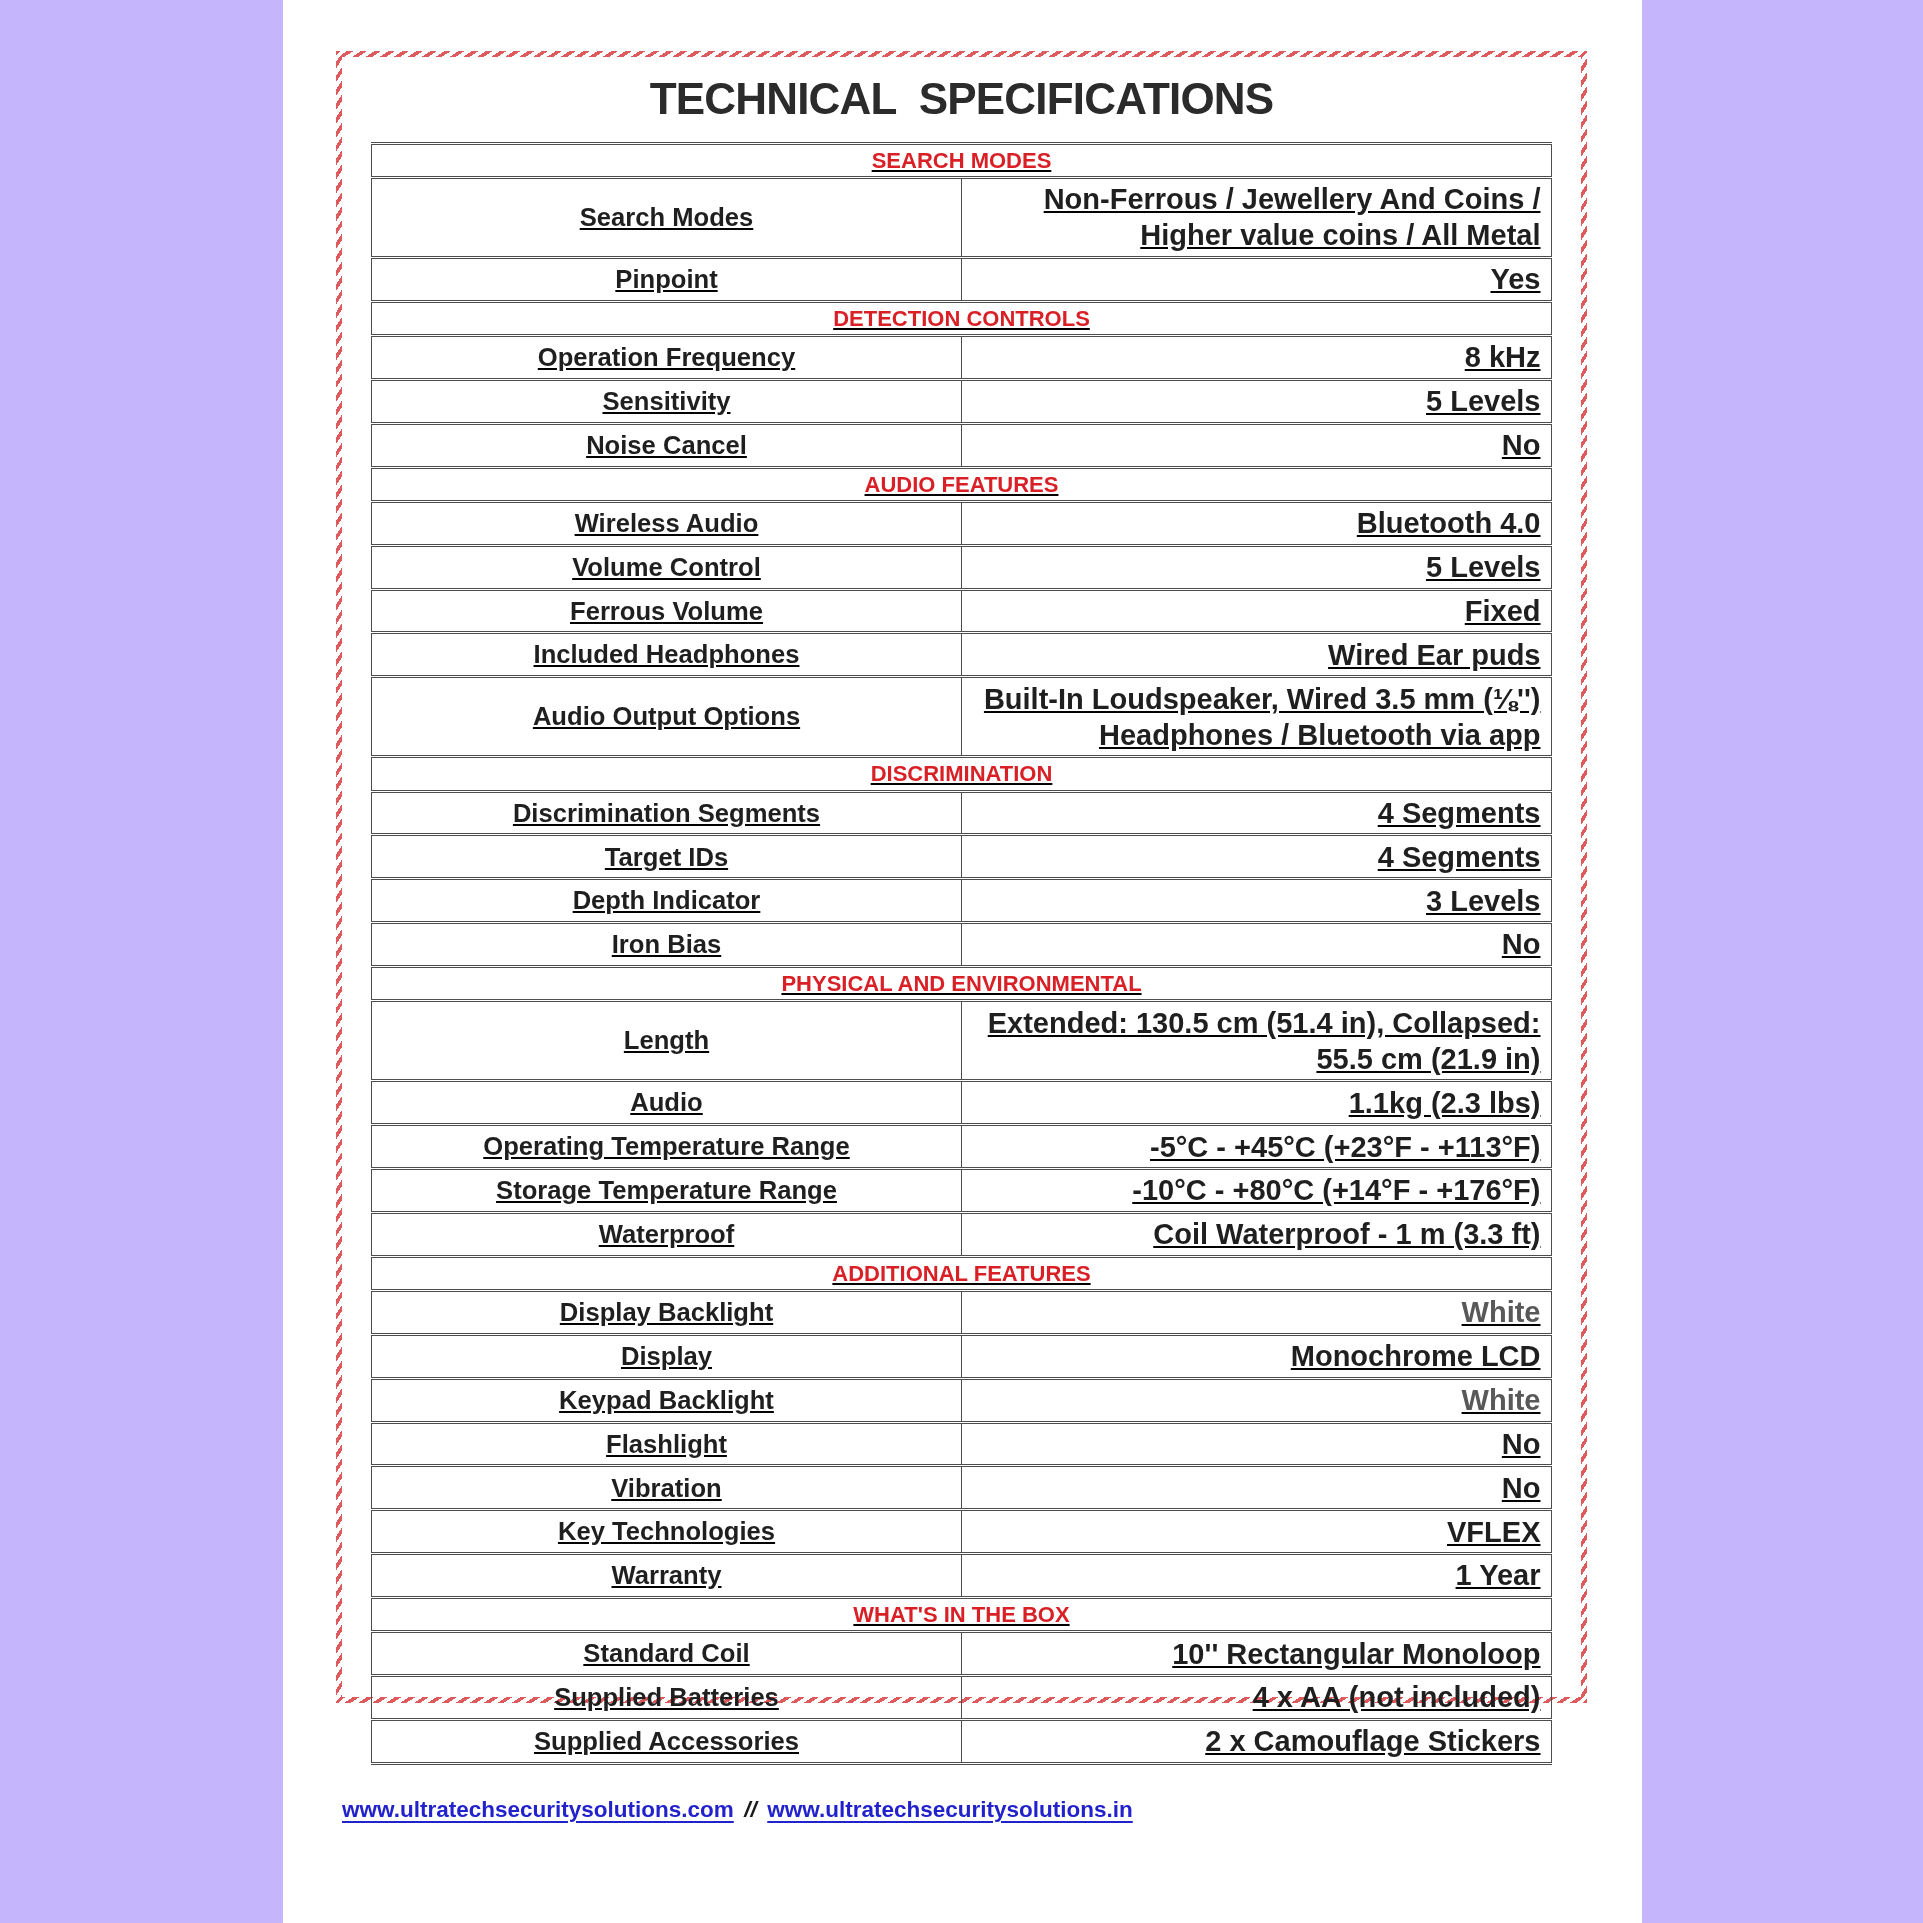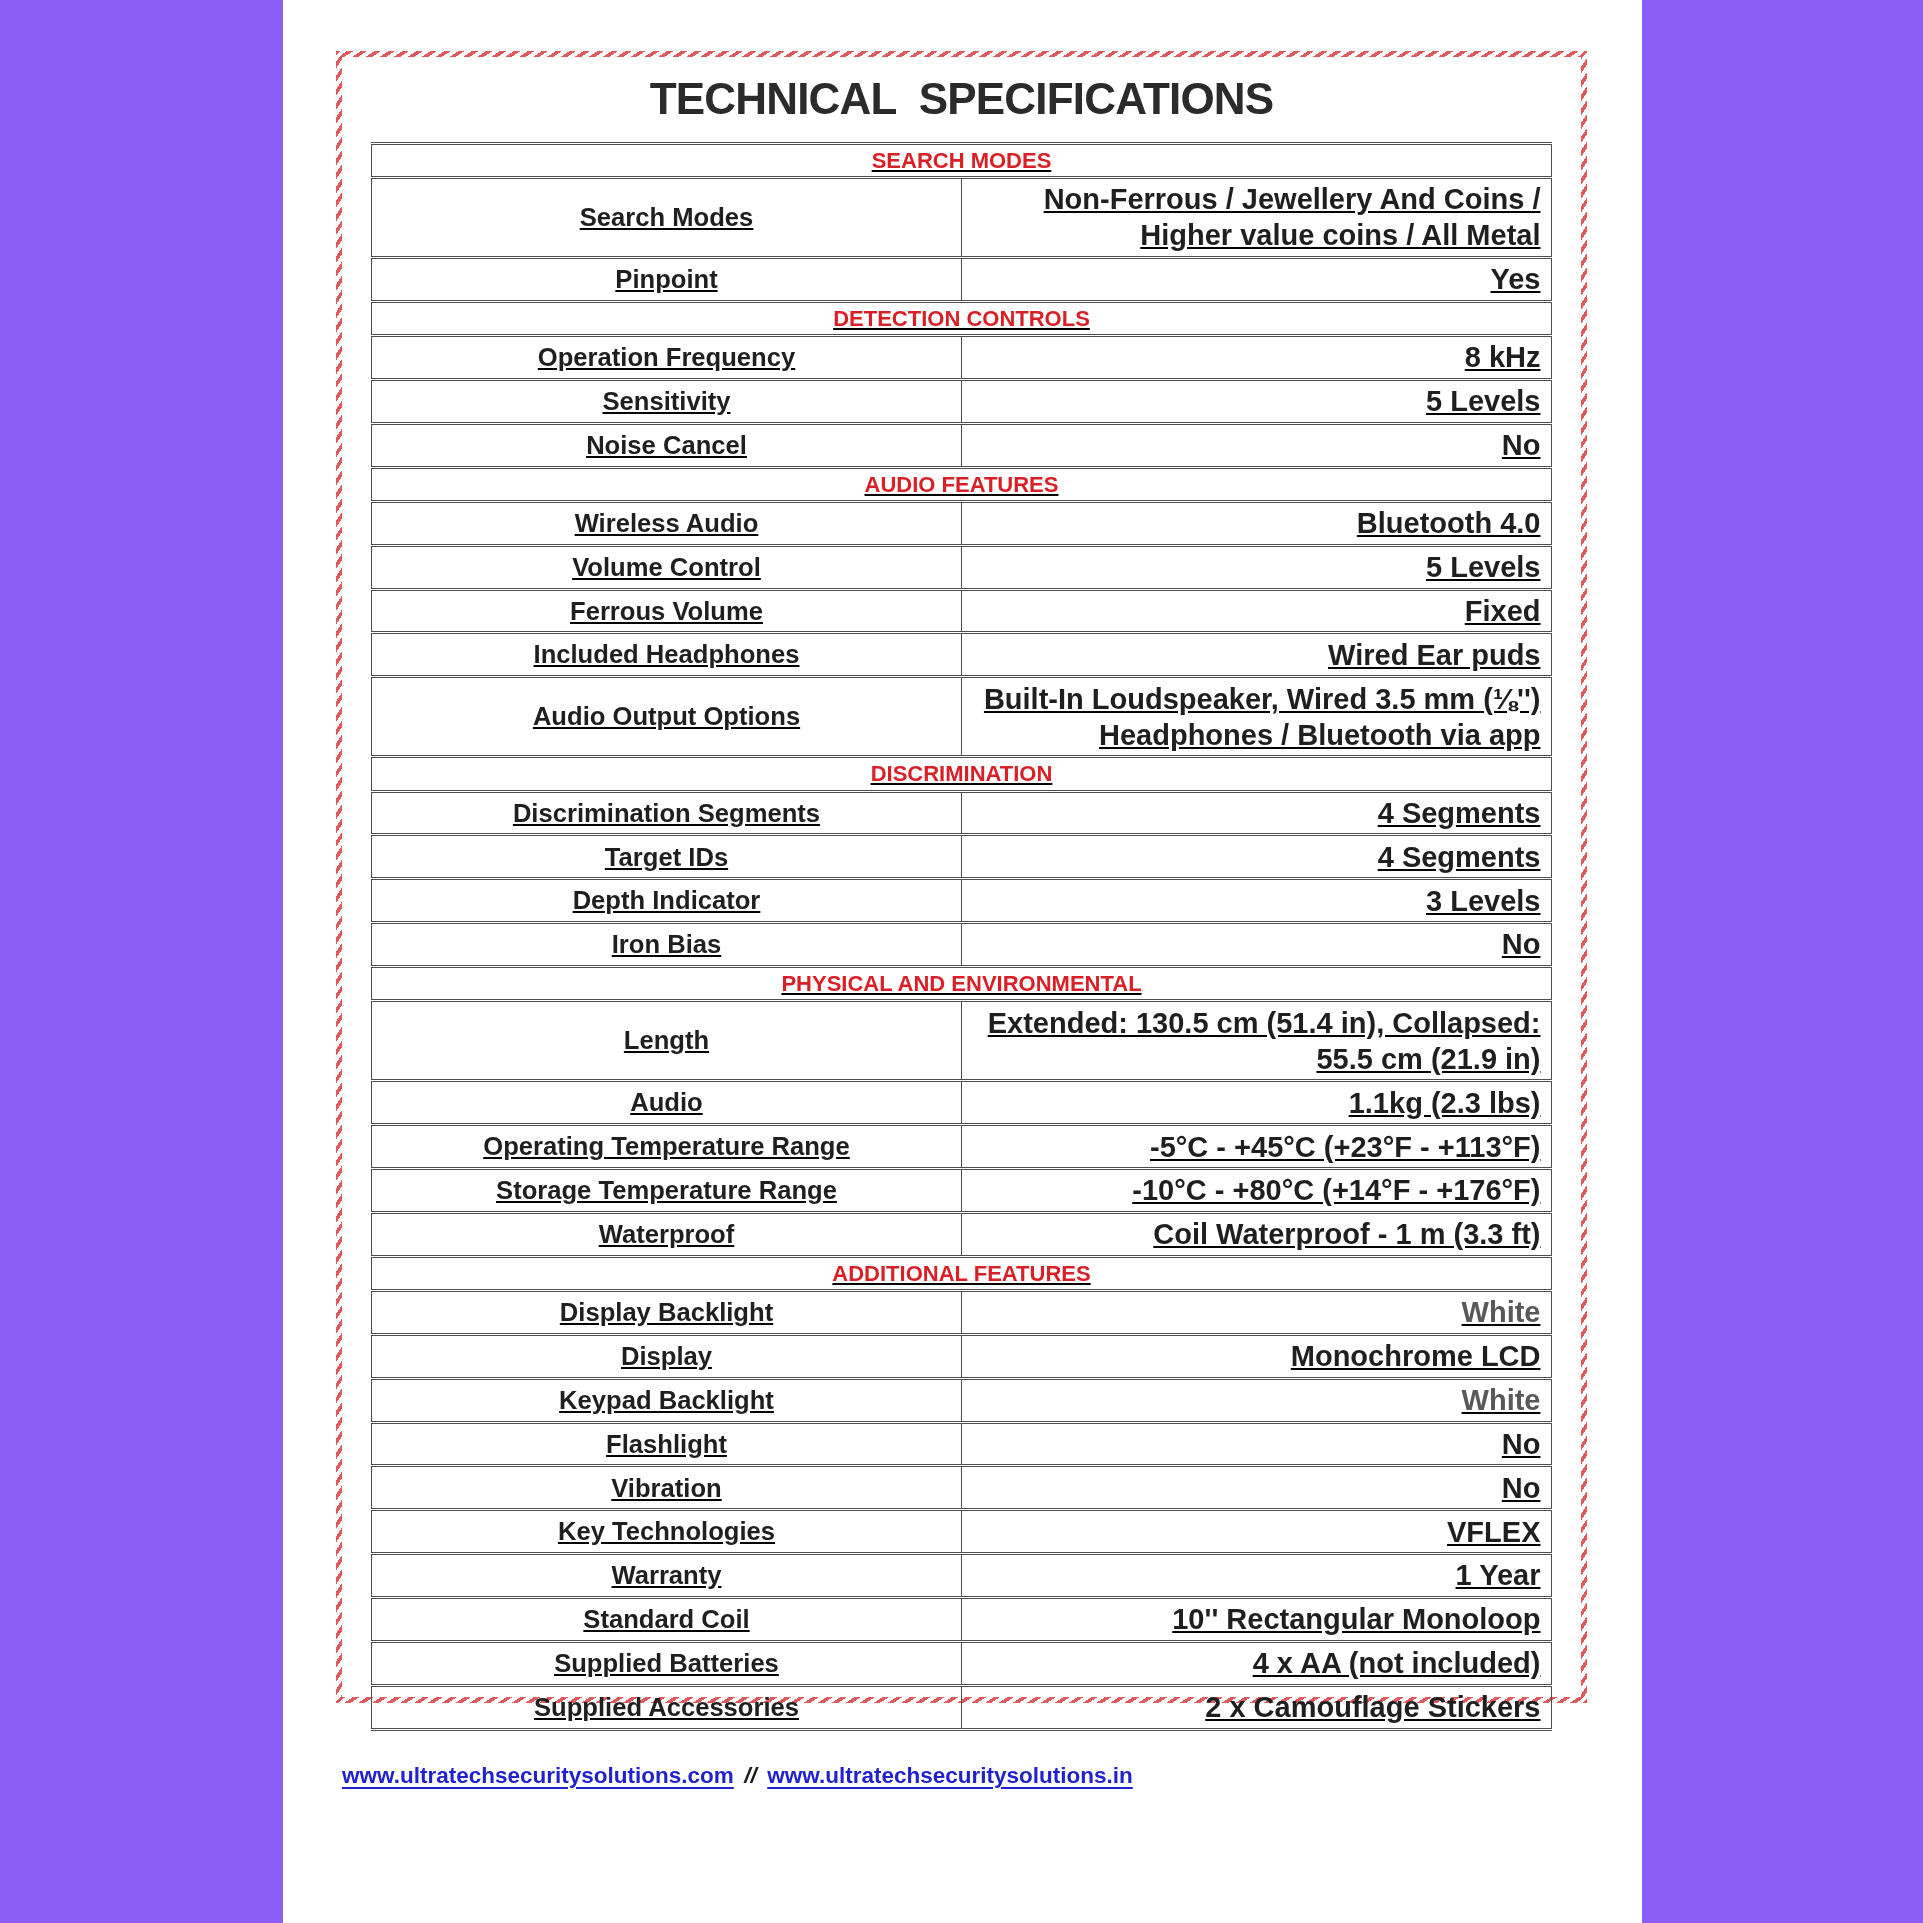--- a/index.html
+++ b/index.html
@@ -8,21 +8,21 @@
     background: #000000;
     width: 1924px;
     height: 1924px;
     overflow: hidden;
     font-family: "Liberation Sans", "DejaVu Sans", sans-serif;
   }
   .canvas {
     position: relative;
     width: 1924px;
     height: 1924px;
-    background: #8b5cf6;
+    background: #c4b5fd;
   }
   .page {
     position: absolute;
     left: 283px;
     top: 0;
     width: 1359px;
     height: 1924px;
     background: #ffffff;
   }
   .frame {
@@ -235,20 +235,23 @@
             </tr>
             <tr>
               <td class="label">Key Technologies</td>
               <td class="value">VFLEX</td>
             </tr>
             <tr>
               <td class="label">Warranty</td>
               <td class="value">1 Year</td>
             </tr>
             <tr>
+              <td colspan="2" class="section-header">WHAT'S IN THE BOX</td>
+            </tr>
+            <tr>
               <td class="label">Standard Coil</td>
               <td class="value">10'' Rectangular Monoloop</td>
             </tr>
             <tr>
               <td class="label">Supplied Batteries</td>
               <td class="value">4 x AA (not included)</td>
             </tr>
             <tr>
               <td class="label">Supplied Accessories</td>
               <td class="value">2 x Camouflage Stickers</td>

